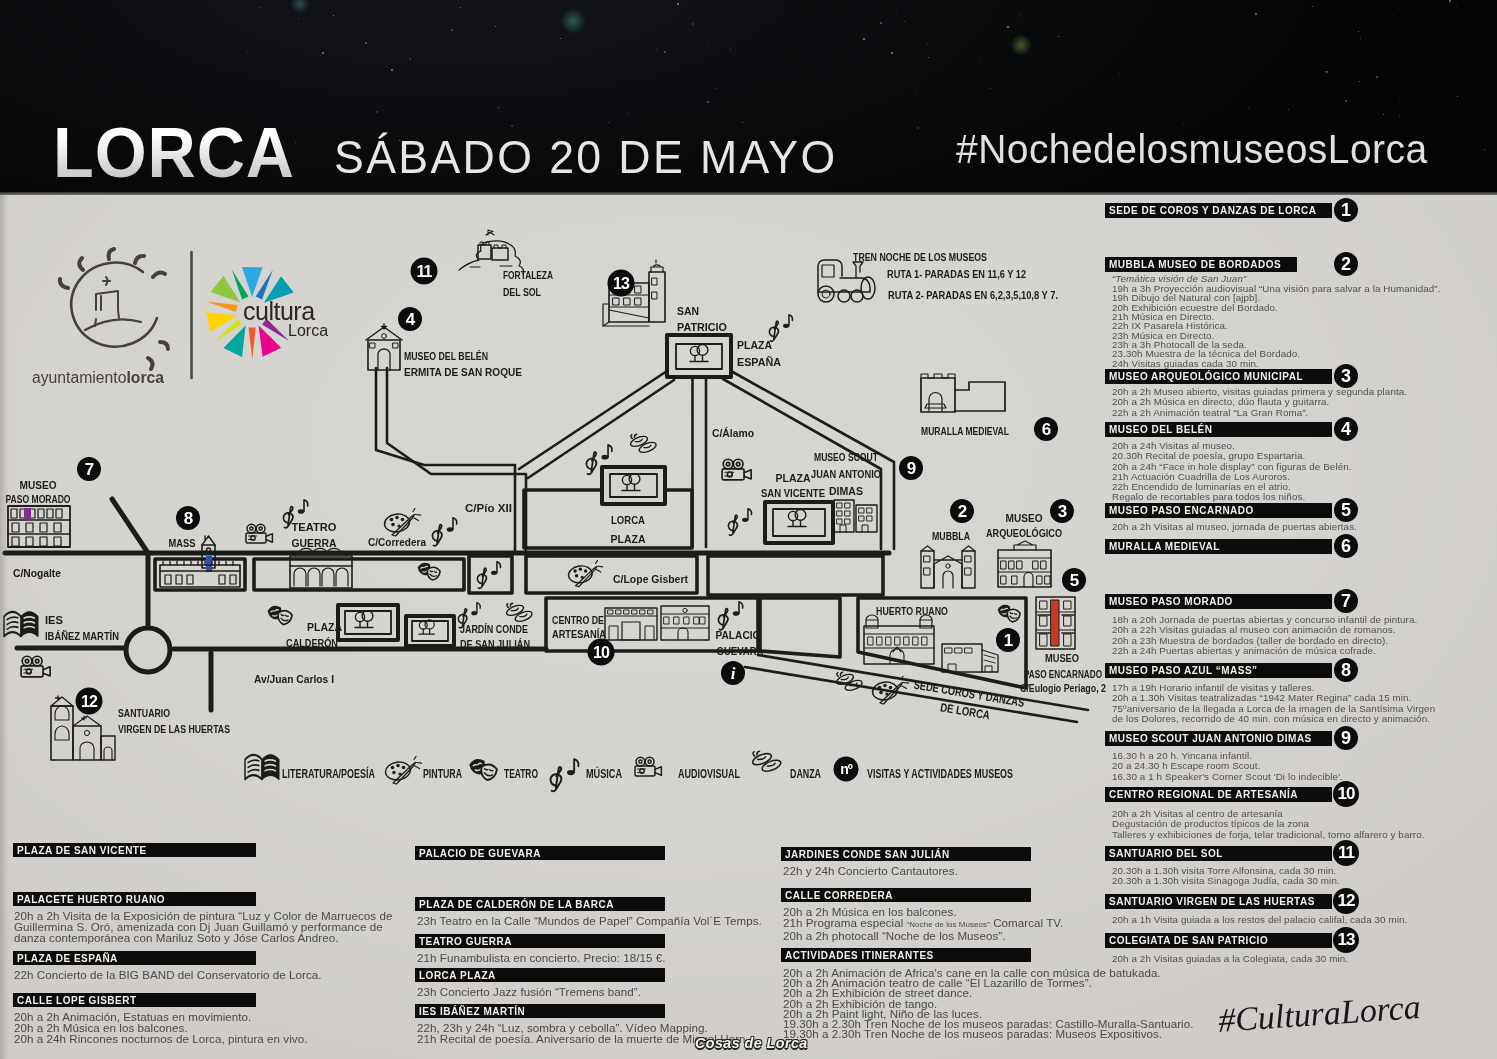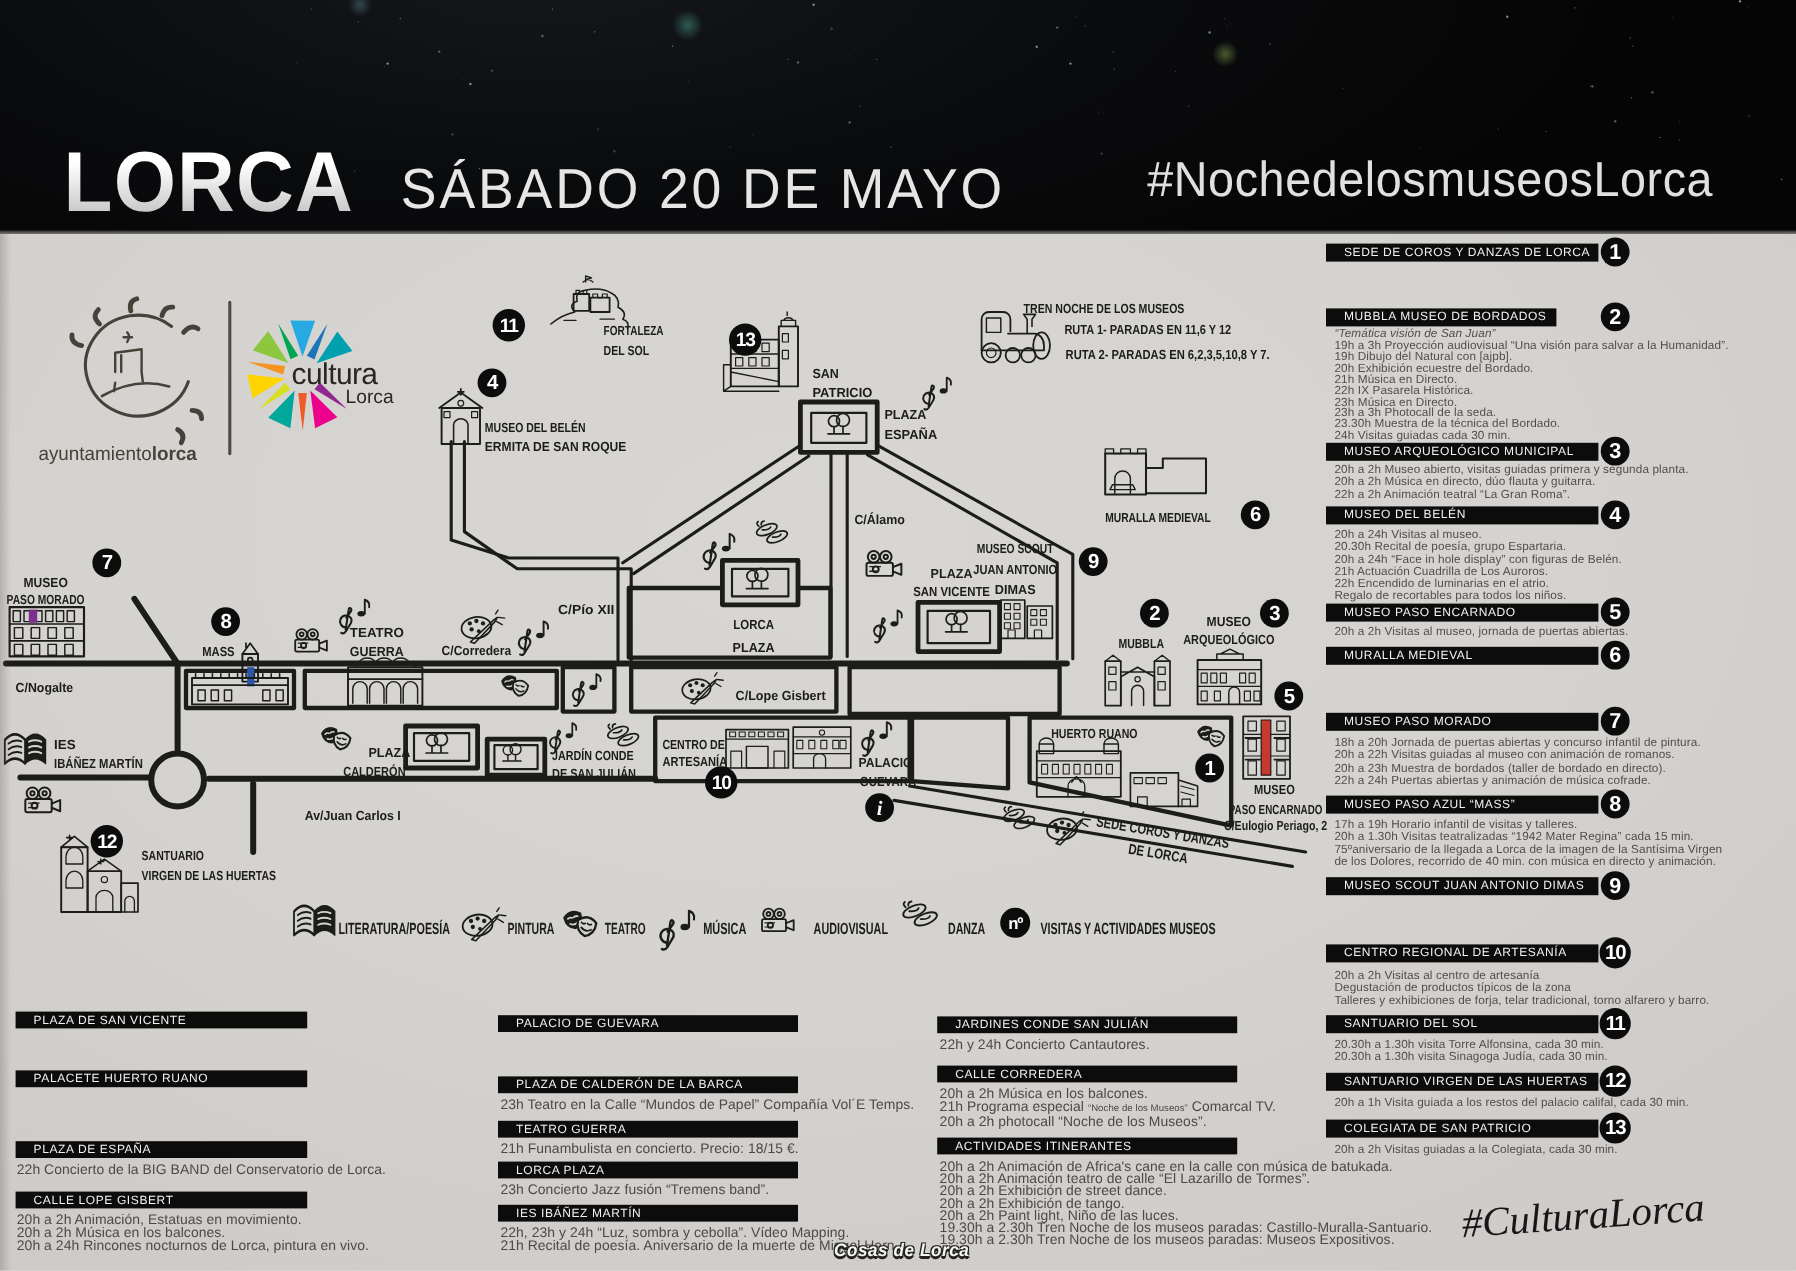--- a/index.html
+++ b/index.html
@@ -9,21 +9,21 @@
 .ttl{position:absolute;white-space:nowrap;color:#f4f4f4;font-weight:bold}
 #t1{left:58px;top:8px;font-size:112px;letter-spacing:-5px;background:linear-gradient(#ffffff 22%,#e3e3e4 48%,#c8c8ca 58%,#ededee 92%);-webkit-background-clip:text;background-clip:text;color:transparent}
 #t1 .de{font-size:84px;letter-spacing:0;margin-left:-10px}
 #t1 .los{font-size:61px;letter-spacing:2px;margin-left:-8px}
 #t1 .mus{font-size:100px;letter-spacing:4px;margin-left:-6px}
 #t1 .yr{letter-spacing:13px}
 #lorca{left:53px;top:112px;font-size:71px;letter-spacing:1px;transform:scaleX(0.94);transform-origin:0 0;background:linear-gradient(#ffffff 30%,#b9b9bb 95%);-webkit-background-clip:text;background-clip:text;color:transparent}
 #sabado{left:334px;top:129px;font-size:47px;font-weight:normal;color:#e6e6e6;letter-spacing:2.5px;transform:scaleX(0.95);transform-origin:0 0}
 #hash{left:956px;top:126px;font-size:41px;font-weight:normal;color:#e0e0e0;letter-spacing:0.5px;transform:scaleX(0.95);transform-origin:0 0}
 .star{position:absolute;border-radius:50%}
-.bar{position:absolute;height:15px;background:#0c0c0c;color:#f2f1ef;font-weight:normal;font-size:10px;letter-spacing:0.5px;line-height:15px;padding-left:15px;box-sizing:border-box;white-space:nowrap}
+.bar{position:absolute;height:15px;background:#0c0c0c;color:#f2f1ef;font-weight:bold;font-size:10px;letter-spacing:0.5px;line-height:15px;padding-left:4px;box-sizing:border-box;white-space:nowrap}
 .num{position:absolute;background:#0c0c0c;color:#fff;border-radius:50%;text-align:center;font-weight:bold;z-index:5}
 .n1{width:24px;height:24px;font-size:18px;line-height:24px}
 .n2{width:26px;height:26px;font-size:17px;line-height:26px;letter-spacing:-1px}
 .txt{position:absolute;color:#504f4d;font-size:9.8px;line-height:10.3px;white-space:nowrap;letter-spacing:0.1px}
 .txb{position:absolute;color:#4b4a48;font-size:11.6px;line-height:10.8px;white-space:nowrap;letter-spacing:0.05px}
 #wm{position:absolute;left:695px;top:1034px;font-size:15px;font-weight:bold;font-style:italic;color:#f5f5f0;letter-spacing:0.5px;transform:scaleX(0.95);transform-origin:0 0;text-shadow:-1px -1px 0 #222,1px -1px 0 #222,-1px 1px 0 #222,1px 1px 0 #222, 0 2px 0 #222;white-space:nowrap}
 #cl{position:absolute;left:1218px;top:995px;font-size:34px;font-style:italic;font-family:"Liberation Serif",serif;color:#17171a;transform:rotate(-4deg);white-space:nowrap}
 </style></head>
 <body>
 <div id="page">
@@ -580,34 +580,36 @@
 <div class="bar" style="left:1105px;top:539px;width:227px;height:15px">MURALLA MEDIEVAL</div>
 <div class="num n1" style="left:1334px;top:534px">6</div>
 <div class="bar" style="left:1105px;top:594px;width:227px;height:15px">MUSEO PASO MORADO</div>
 <div class="num n1" style="left:1334px;top:589px">7</div>
 <div class="txt" style="left:1112px;top:615px">18h a 20h Jornada de puertas abiertas y concurso infantil de pintura.<br>20h a 22h Visitas guiadas al museo con animación de romanos.<br>20h a 23h Muestra de bordados (taller de bordado en directo).<br>22h a 24h Puertas abiertas y animación de música cofrade.</div>
 <div class="bar" style="left:1105px;top:663px;width:227px;height:15px">MUSEO PASO AZUL “MASS”</div>
 <div class="num n1" style="left:1334px;top:658px">8</div>
 <div class="txt" style="left:1112px;top:683px">17h a 19h Horario infantil de visitas y talleres.<br>20h a 1.30h Visitas teatralizadas “1942 Mater Regina” cada 15 min.<br>75ºaniversario de la llegada a Lorca de la imagen de la Santísima Virgen<br>de los Dolores, recorrido de 40 min. con música en directo y animación.</div>
 <div class="bar" style="left:1105px;top:731px;width:227px;height:15px">MUSEO SCOUT JUAN ANTONIO DIMAS</div>
 <div class="num n1" style="left:1334px;top:726px">9</div>
+<div class="txt" style="left:1112px;top:751px">16.30 h a 20 h. Yincana infantil.<br>20 a 24.30 h Escape room Scout.<br>16.30 a 1 h Speaker's Corner Scout 'Di lo indecible'.</div>
 <div class="bar" style="left:1105px;top:787px;width:227px;height:15px">CENTRO REGIONAL DE ARTESANÍA</div>
 <div class="num n2" style="left:1333px;top:781px">10</div>
 <div class="txt" style="left:1112px;top:809px">20h a 2h Visitas al centro de artesanía<br>Degustación de productos típicos de la zona<br>Talleres y exhibiciones de forja, telar tradicional, torno alfarero y barro.</div>
 <div class="bar" style="left:1105px;top:846px;width:227px;height:15px">SANTUARIO DEL SOL</div>
 <div class="num n2" style="left:1333px;top:840px">11</div>
 <div class="txt" style="left:1112px;top:866px">20.30h a 1.30h visita Torre Alfonsina, cada 30 min.<br>20.30h a 1.30h visita Sinagoga Judía, cada 30 min.</div>
 <div class="bar" style="left:1105px;top:894px;width:227px;height:15px">SANTUARIO VIRGEN DE LAS HUERTAS</div>
 <div class="num n2" style="left:1333px;top:888px">12</div>
 <div class="txt" style="left:1112px;top:915px">20h a 1h Visita guiada a los restos del palacio califal, cada 30 min.</div>
 <div class="bar" style="left:1105px;top:933px;width:227px;height:15px">COLEGIATA DE SAN PATRICIO</div>
 <div class="num n2" style="left:1333px;top:927px">13</div>
 <div class="txt" style="left:1112px;top:954px">20h a 2h Visitas guiadas a la Colegiata, cada 30 min.</div>
 <div class="bar" style="left:13px;top:843px;width:243px;height:13.5px">PLAZA DE SAN VICENTE</div>
 <div class="bar" style="left:13px;top:892px;width:243px;height:13.5px">PALACETE HUERTO RUANO</div>
+<div class="txb" style="left:14px;top:911px">20h a 2h Visita de la Exposición de pintura “Luz y Color de Marruecos de<br>Guillermina S. Oró, amenizada con Dj Juan Guillamó y performance de<br>danza contemporánea con Mariluz Soto y Jóse Carlos Andreo.</div>
 <div class="bar" style="left:13px;top:951px;width:243px;height:13.5px">PLAZA DE ESPAÑA</div>
 <div class="txb" style="left:14px;top:970px">22h Concierto de la BIG BAND del Conservatorio de Lorca.</div>
 <div class="bar" style="left:13px;top:993px;width:243px;height:13.5px">CALLE LOPE GISBERT</div>
 <div class="txb" style="left:14px;top:1012px">20h a 2h Animación, Estatuas en movimiento.<br>20h a 2h  Música en los balcones.<br>20h a 24h Rincones nocturnos de Lorca, pintura en vivo.</div>
 <div class="bar" style="left:415px;top:846px;width:250px;height:13.5px">PALACIO DE GUEVARA</div>
 <div class="bar" style="left:415px;top:897px;width:250px;height:13.5px">PLAZA DE CALDERÓN DE LA BARCA</div>
 <div class="txb" style="left:417px;top:916px">23h Teatro en la Calle “Mundos de Papel” Compañía Vol´E Temps.</div>
 <div class="bar" style="left:415px;top:934px;width:250px;height:13.5px">TEATRO GUERRA</div>
 <div class="txb" style="left:417px;top:953px">21h Funambulista en concierto. Precio: 18/15 €.</div>
 <div class="bar" style="left:415px;top:968px;width:250px;height:13.5px">LORCA PLAZA</div>

